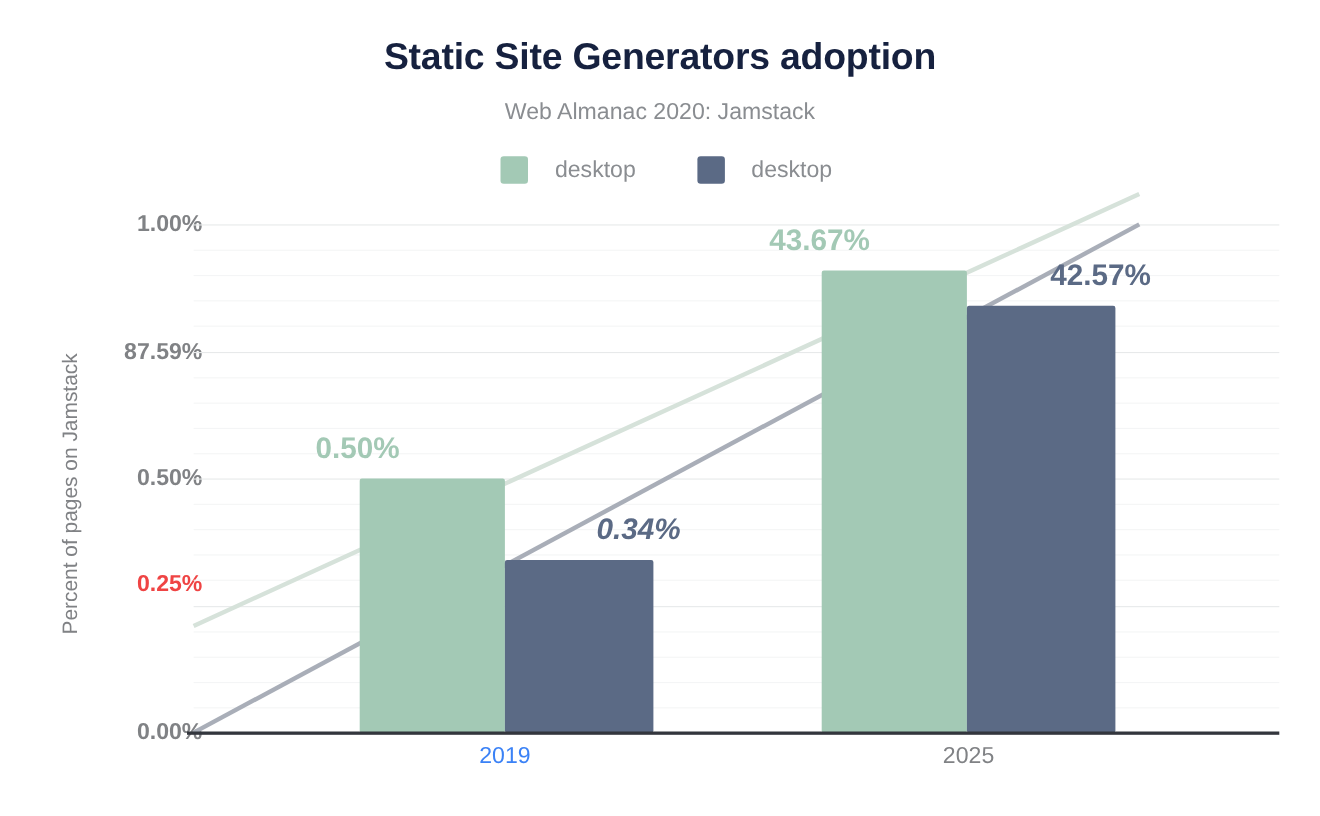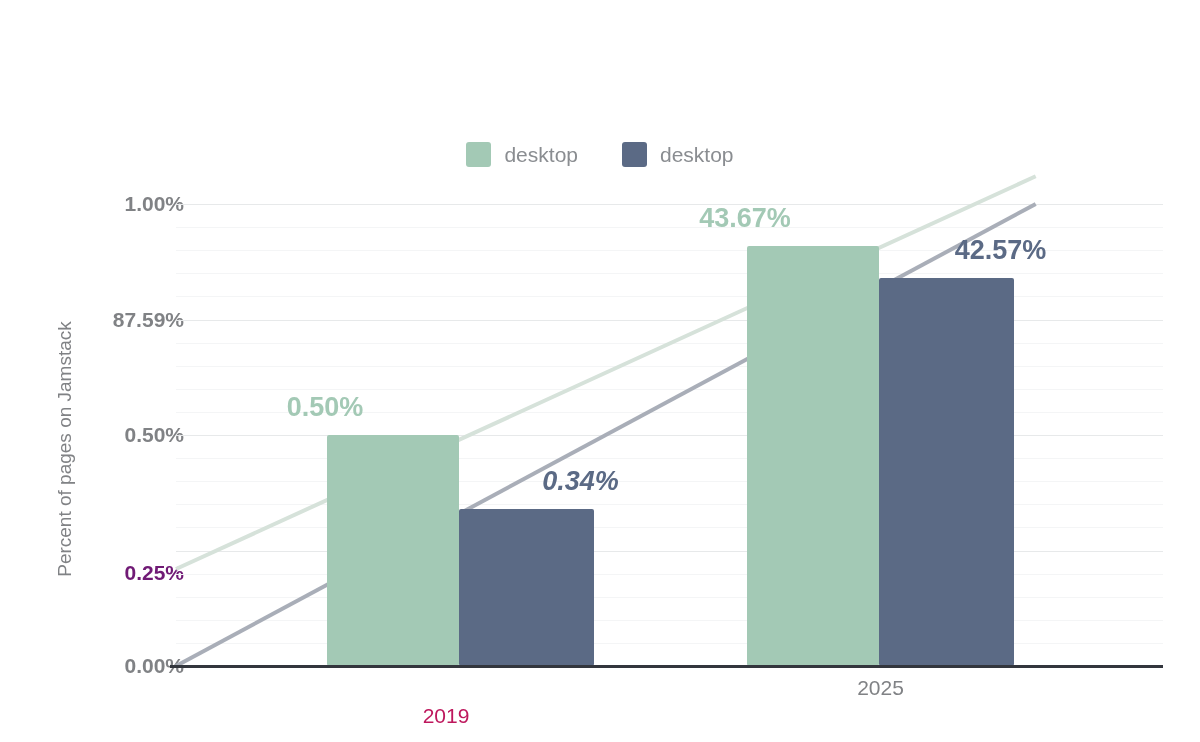--- a/index.html
+++ b/index.html
@@ -24,21 +24,21 @@
     font-size: 21px; font-weight: 400;
     color: #8a8d91;
   }
 
   
   .legend {
     position: absolute; left: 0; top: 142px; width: 1200px;
     display: flex; justify-content: center; align-items: center;
     gap: 44px;
   }
-  .legend-item { display: flex; align-items: center; gap: 13px; }
+  .legend-item { display: flex; align-items: center; gap: 24px; margin-left: 12px; }
   .legend-swatch { width: 25px; height: 25px; border-radius: 3px; display: block; }
   .legend-label { font-size: 21px; color: #8a8d91; }
 
   
   .plot {
     position: absolute;
     left: 176px; top: 204px;
     width: 987px; height: 462px;
   }
   .gridline {
@@ -97,37 +97,39 @@
     position: absolute; left: 0; top: 0;
     width: 987px; height: 462px;
     overflow: visible;
   }
 </style>
 </head>
 <body>
 
 <div id="root">
 
+  <div class="chart-title" style="color: rgb(22, 33, 63);">Static Site Generators adoption</div>
+  <div class="chart-subtitle" style="color: rgb(138, 141, 145);">Web Almanac 2020: Jamstack</div>
 
   <div class="legend">
     <div class="legend-item">
       <span class="legend-swatch" style="background: rgb(163, 201, 181);"></span>
       <span class="legend-label">desktop</span>
     </div>
     <div class="legend-item">
       <span class="legend-swatch" style="background: rgb(91, 106, 133);"></span>
       <span class="legend-label">desktop</span>
     </div>
   </div>
 
   <div class="yaxis-title">Percent of pages on Jamstack</div>
 
   <div class="ytick-wrap" id="ytick-wrap">
       <div class="ytick" style="top: 666px; color: rgb(128, 130, 133);">0.00%</div>
-      <div class="ytick" style="top: 573px; color: #701a75; margin-left: 35px;">0.25%</div>
+      <div class="ytick" style="top: 531px; color: #ef4444; margin-left: 35px;">0.25%</div>
       <div class="ytick" style="top: 435px; color: rgb(128, 130, 133);">0.50%</div>
       <div class="ytick" style="top: 319.5px; color: rgb(128, 130, 133);">87.59%</div>
       <div class="ytick" style="top: 204px; color: rgb(128, 130, 133);">1.00%</div>
     </div>
 
   <div class="plot" id="plot">
     <div id="gridlines">
         <div class="gridline" style="top: 438.9px; background: rgb(244, 245, 246);"></div>
         <div class="gridline" style="top: 415.8px; background: rgb(244, 245, 246);"></div>
         <div class="gridline" style="top: 392.7px; background: rgb(244, 245, 246);"></div>
@@ -156,21 +158,21 @@
     <div id="bars">
         <div class="bar" style="left: 151px; width: 132px; height: 231px; background: rgb(163, 201, 181);"></div>
         <div class="bar" style="left: 283px; width: 135px; height: 157.1px; background: rgb(91, 106, 133);"></div>
         <div class="bar" style="left: 571px; width: 132px; height: 420.4px; background: rgb(163, 201, 181);"></div>
         <div class="bar" style="left: 703px; width: 135px; height: 388.1px; background: rgb(91, 106, 133);"></div>
       </div>
   </div>
 
   <div class="axis-line"></div>
   <div id="xticks">
-      <div class="xtick" style="left: 446px; color: #be185d; margin-top: 28px;">2019</div>
+      <div class="xtick" style="left: 459px; color: #3b82f6;">2019</div>
       <div class="xtick" style="left: 880.5px; color: rgb(128, 130, 133);">2025</div>
     </div>
   <div id="labels">
       <div class="bar-label" style="left: 325px; top: 392px; color: rgb(163, 201, 181);">0.50%</div>
       <div class="bar-label" style="left: 580.5px; top: 465.92px; color: rgb(91, 106, 133); font-style: italic;">0.34%</div>
       <div class="bar-label" style="left: 745px; top: 202.58px; color: rgb(163, 201, 181);">43.67%</div>
       <div class="bar-label" style="left: 1000.5px; top: 234.92px; color: rgb(91, 106, 133);">42.57%</div>
     </div>
 
 </div>

